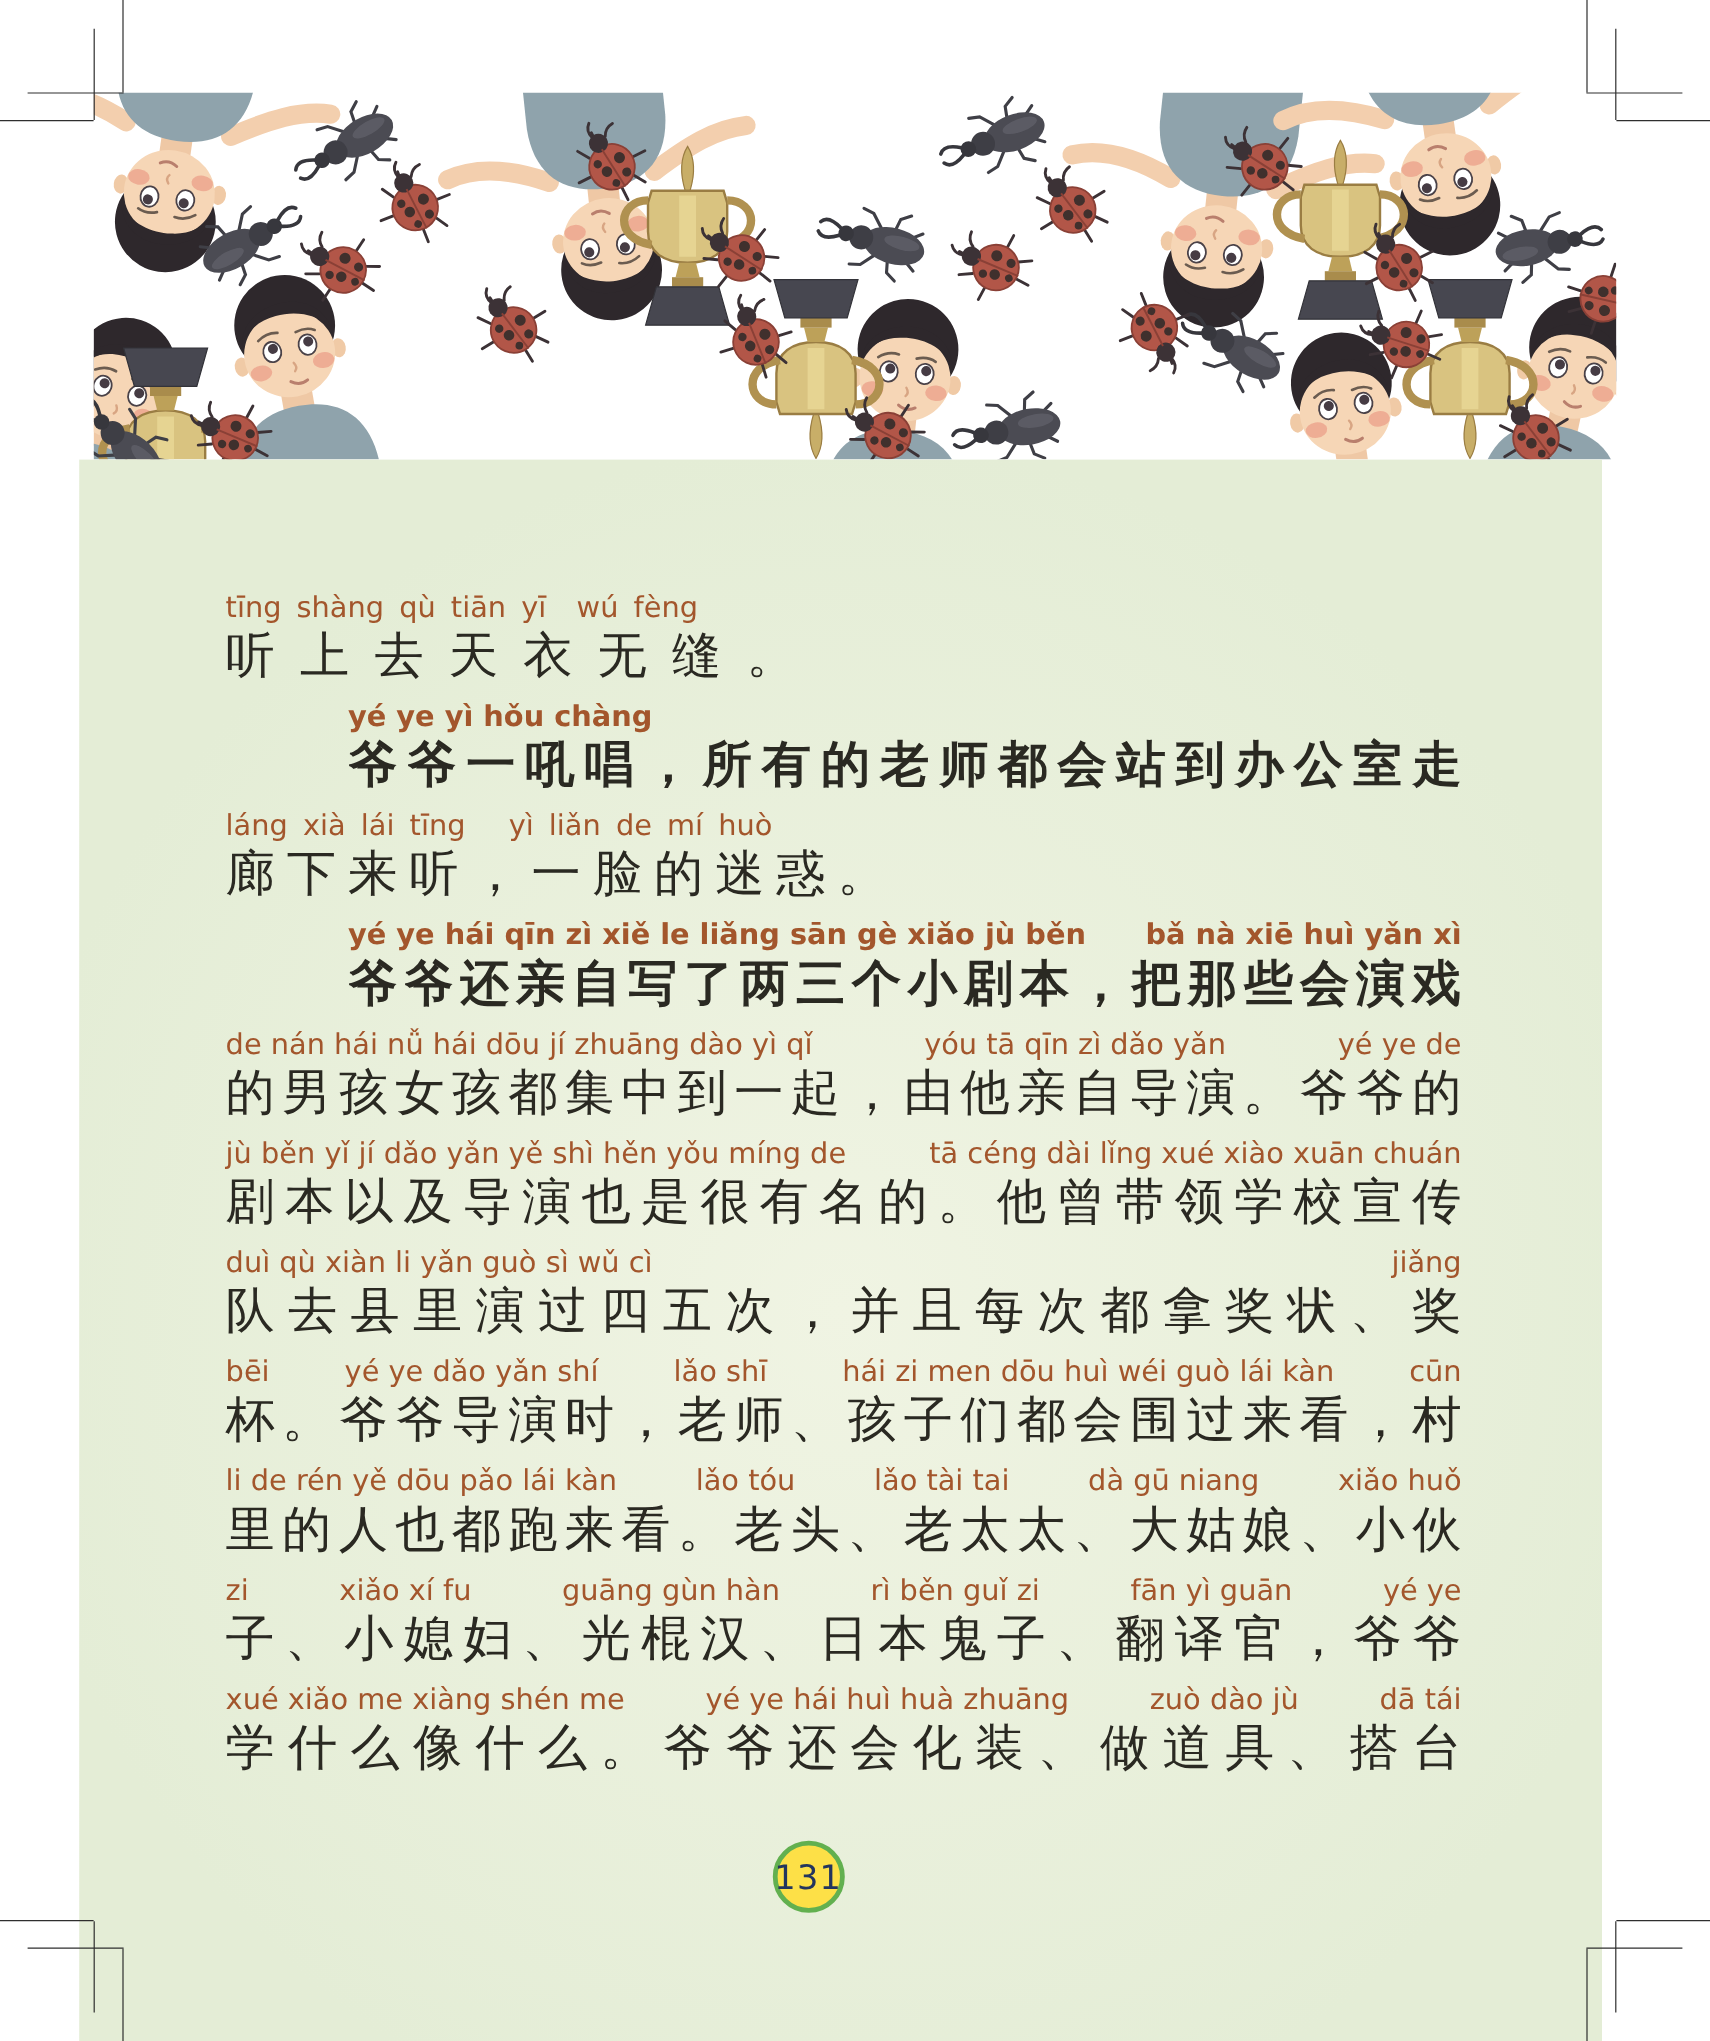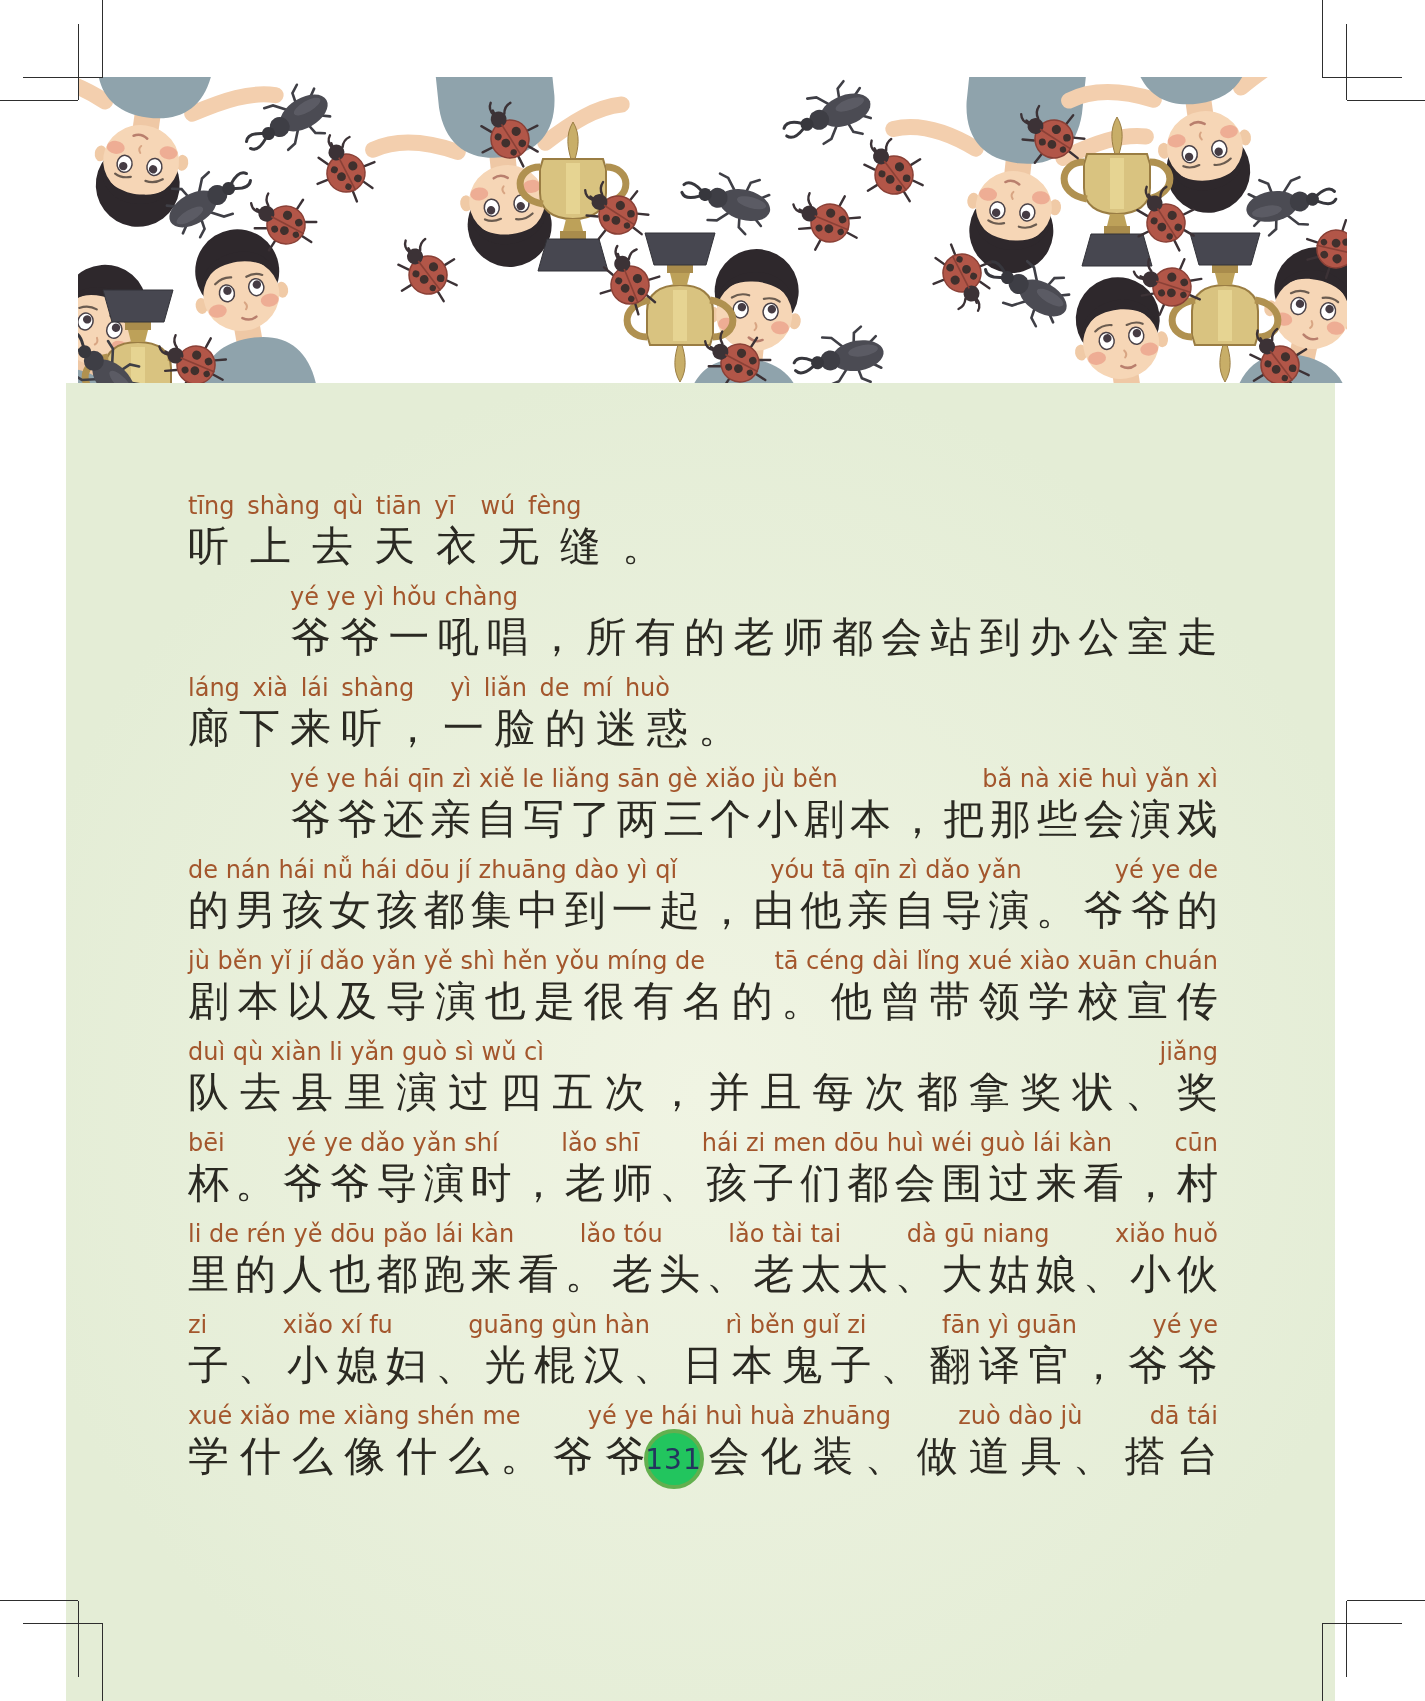--- a/index.html
+++ b/index.html
@@ -23,21 +23,21 @@
   .panel{
     position:absolute;left:66px;top:383px;width:1269px;height:1610px;
     background:radial-gradient(ellipse 55% 45% at 50% 44%,
       var(--panel_bg_light,#f0f4e3), var(--panel_bg,#e4edd6));
     z-index:1;
   }
   .textblock{
     position:absolute;left:122px;top:100px;width:1030px;
   }
   .line{height:91px;}
-  .line.indent{padding-left:102px;}
+  .line.indent{padding-left:102px;font-weight:bold;}
   .pinyin{
     height:37px;
     display:flex;align-items:flex-end;
     font-size:24px;line-height:28px;
     color:var(--pinyin,#a3562c);
     font-family:"DejaVu Sans", sans-serif;
     white-space:pre;
   }
   .hanzi{
     display:flex;align-items:flex-end;
@@ -45,23 +45,23 @@
     color:var(--hanzi,#2a2922);
     font-family:"Liberation Serif","DejaVu Serif",serif;
   }
   .fill .pinyin, .fill .hanzi{justify-content:space-between;}
   .g20 .hanzi{column-gap:21px;}
   .g10 .hanzi{column-gap:10px;}
   .g20 .pinyin, .g10 .pinyin{column-gap:36px;word-spacing:5px;}
 
   
   .pagenum{
-    position:absolute;left:0;right:78px;margin:auto;top:1429px;
+    position:absolute;left:0;right:78px;margin:auto;top:1534px;
     width:52px;height:52px;border-radius:50%;
-    background:#22c55e;
+    background:#fde047;
     border:4px solid var(--page_ring,#62b04f);
     display:flex;align-items:center;justify-content:center;
     z-index:2;
     text-align:center;
   }
   .pagenum span{
     font-size:28px;color:var(--page_number,#23355e);
     font-family:"DejaVu Sans", sans-serif;letter-spacing:1px;
   }
 </style>
@@ -256,21 +256,21 @@
           <span>站</span>
           <span>到</span>
           <span>办</span>
           <span>公</span>
           <span>室</span>
           <span>走</span>
         </div>
     </div>
 
     <div class="line g10">
-      <div class="pinyin"><span>láng xià lái shàng</span><span>yì liǎn de mí huò</span></div>
+      <div class="pinyin"><span>láng xià lái tīng</span><span>yì liǎn de mí huò</span></div>
       <div class="hanzi">
           <span>廊</span>
           <span>下</span>
           <span>来</span>
           <span>听</span>
           <span>，</span>
           <span>一</span>
           <span>脸</span>
           <span>的</span>
           <span>迷</span>

